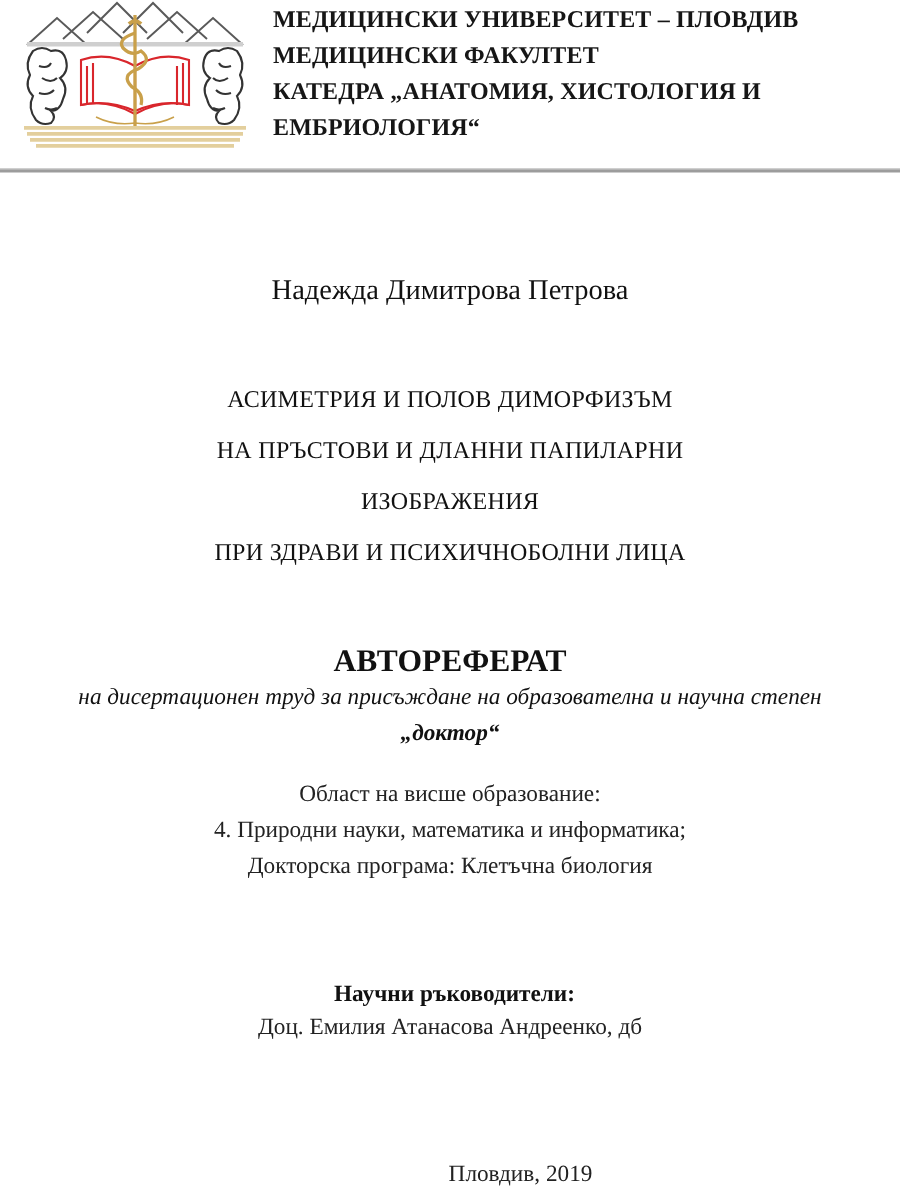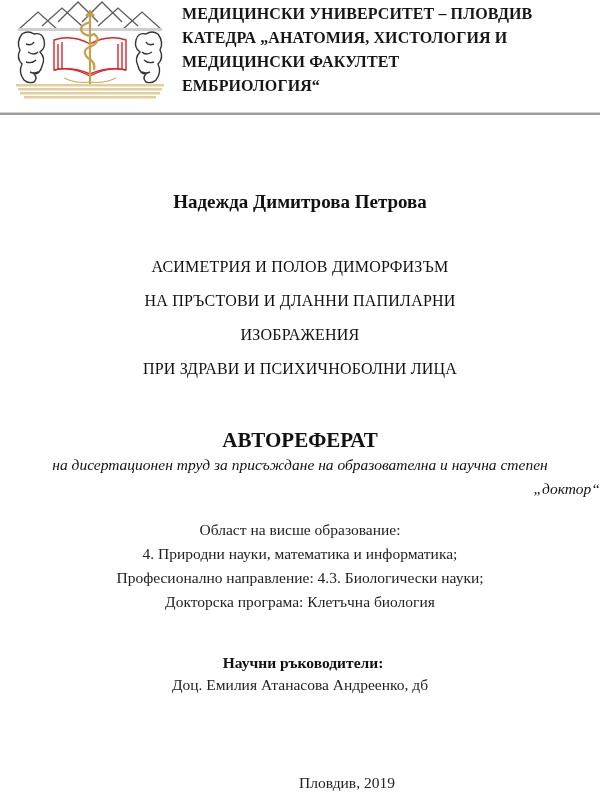--- a/index.html
+++ b/index.html
@@ -53,24 +53,23 @@
       border-top: 1px solid #cfcfcf;
     }
     .center {
       position: absolute;
       left: 0;
       width: 600px;
       text-align: center;
     }
     .author {
       top: 182px;
-      font-weight: bold;
+      font-weight: normal;
       font-size: 19px;
       line-height: 24px;
-      margin-top: 8px;
     }
     .title {
       top: 250px;
       font-weight: normal;
       font-size: 16px;
       line-height: 34px;
       letter-spacing: 0.2px;
     }
     .title div { white-space: nowrap; }
     .abstract-heading {
@@ -82,24 +81,23 @@
     .degree-line {
       top: 453px;
       font-style: italic;
       font-size: 15.5px;
       line-height: 24px;
       white-space: nowrap;
     }
     .degree-name {
       top: 477px;
       font-style: italic;
-      font-weight: normal;
-      font-size: 15.5px;
-      line-height: 24px;
-      text-align: right;
+      font-weight: bold;
+      font-size: 15.5px;
+      line-height: 24px;
     }
     .field-block {
       top: 518px;
       font-size: 15.5px;
       line-height: 24px;
       color: #222;
     }
     .field-block div { white-space: nowrap; }
     .supervisors {
       top: 652px;
@@ -167,22 +165,22 @@
     <g fill="#e3cf9d">
       <rect x="10" y="84" width="148" height="2.5"></rect>
       <rect x="12" y="88" width="144" height="2.5"></rect>
       <rect x="14" y="92" width="140" height="2.5"></rect>
       <rect x="18" y="96" width="132" height="2.5"></rect>
     </g>
   </svg>
 
   <div class="inst-lines">
     <div class="inst-line">МЕДИЦИНСКИ УНИВЕРСИТЕТ – ПЛОВДИВ</div>
+    <div class="inst-line">МЕДИЦИНСКИ ФАКУЛТЕТ</div>
     <div class="inst-line">КАТЕДРА „АНАТОМИЯ, ХИСТОЛОГИЯ И</div>
-    <div class="inst-line">МЕДИЦИНСКИ ФАКУЛТЕТ</div>
     <div class="inst-line">ЕМБРИОЛОГИЯ“</div>
   </div>
 </div>
 
 <div class="header-rule"></div>
 
 <div class="center author">Надежда Димитрова Петрова</div>
 
 <div class="center title">
   <div>АСИМЕТРИЯ И ПОЛОВ ДИМОРФИЗЪМ</div>
@@ -191,21 +189,20 @@
   <div>ПРИ ЗДРАВИ И ПСИХИЧНОБОЛНИ ЛИЦА</div>
 </div>
 
 <div class="center abstract-heading">АВТОРЕФЕРАТ</div>
 <div class="center degree-line">на дисертационен труд за присъждане на образователна и научна степен</div>
 <div class="center degree-name">„доктор“</div>
 
 <div class="center field-block">
   <div>Област на висше образование:</div>
   <div>4. Природни науки, математика и информатика;</div>
-  <div>Професионално направление: 4.3. Биологически науки;</div>
   <div>Докторска програма: Клетъчна биология</div>
 </div>
 
 <div class="center supervisors">
   <div class="sup-heading">Научни ръководители:</div>
   <div>Доц. Емилия Атанасова Андреенко, дб</div>
 </div>
 
 <div class="center place-date">Пловдив, 2019</div>
 

